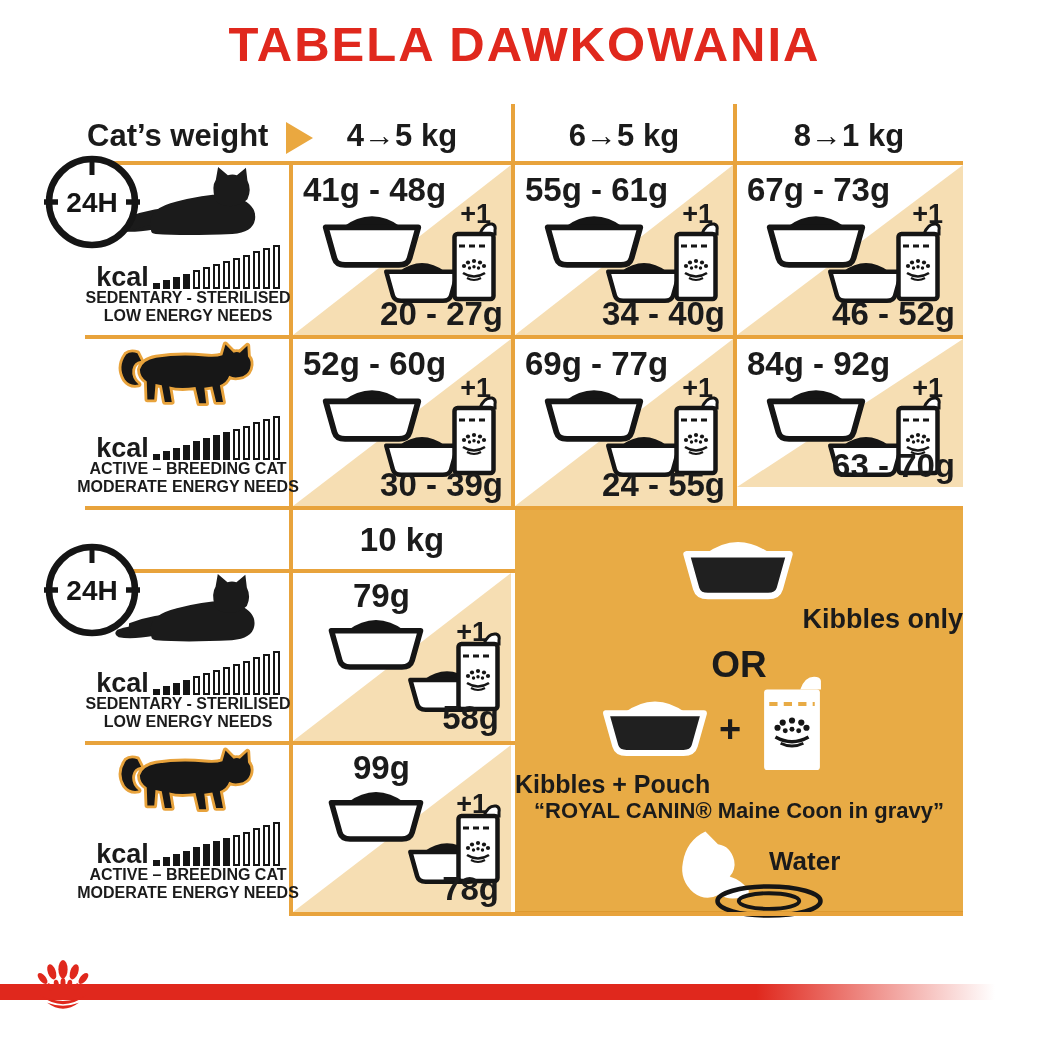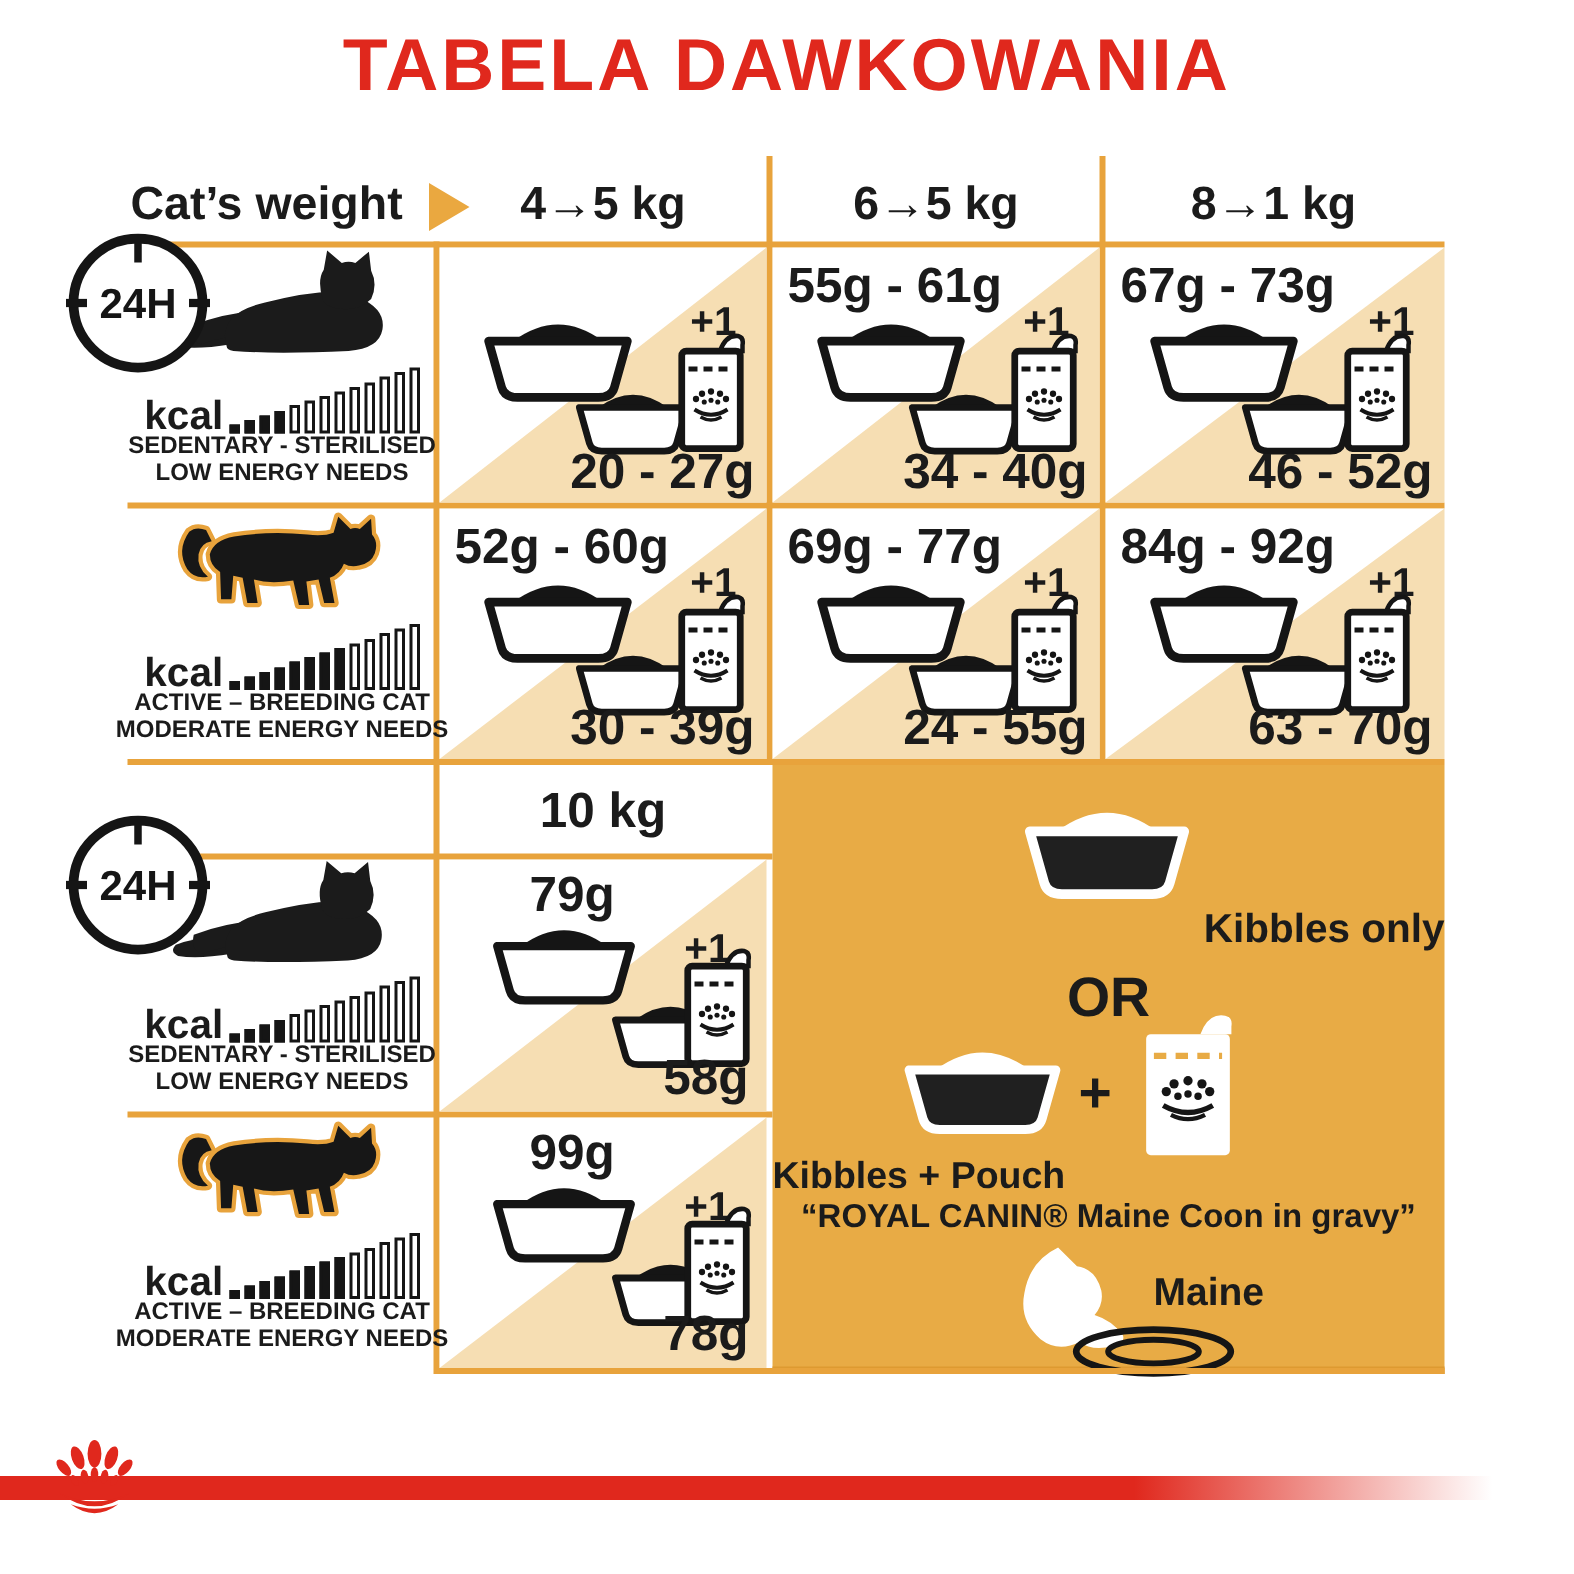--- a/index.html
+++ b/index.html
@@ -183,20 +183,21 @@
   <div class="gl" style="left:85px;top:506px;width:878px;height:4px;"></div>
   <div class="gl" style="left:85px;top:569px;width:430px;height:4px;"></div>
   <div class="gl" style="left:85px;top:741px;width:430px;height:4px;"></div>
   <div class="gl" style="left:291px;top:912px;width:672px;height:4px;z-index:3;"></div>
   <div class="gl" style="left:289px;top:161px;width:4px;height:755px;"></div>
   <div class="gl" style="left:511px;top:104px;width:4px;height:406px;"></div>
   <div class="gl" style="left:733px;top:104px;width:4px;height:406px;"></div>
 
   <div class="cell" style="left:293px;top:165px;width:218px;height:170px;">
     <div class="tri"></div>
+    <div class="v1">41g - 48g</div>
     <svg class="bowlB" viewBox="0 0 110 60">
         <use href="#bowl-b"></use>
       </svg>
     <div class="plus">+1</div>
     <svg class="bowlS" viewBox="0 0 110 60">
         <use href="#bowl-b"></use>
       </svg>
     <svg class="pouchS" viewBox="0 0 46 82">
         <use href="#pouch-b"></use>
       </svg>
@@ -256,21 +257,21 @@
       </svg>
     <div class="plus">+1</div>
     <svg class="bowlS" viewBox="0 0 110 60">
         <use href="#bowl-b"></use>
       </svg>
     <svg class="pouchS" viewBox="0 0 46 82">
         <use href="#pouch-b"></use>
       </svg>
     <div class="v2">24 - 55g</div>
   </div>
-  <div class="cell" style="left:737px;top:339px;width:226px;height:167px;">
+  <div class="cell" style="left:737px;top:339px;width:226px;height:148px;">
     <div class="tri"></div>
     <div class="v1">84g - 92g</div>
     <svg class="bowlB" viewBox="0 0 110 60">
         <use href="#bowl-b"></use>
       </svg>
     <div class="plus">+1</div>
     <svg class="bowlS" viewBox="0 0 110 60">
         <use href="#bowl-b"></use>
       </svg>
     <svg class="pouchS" viewBox="0 0 46 82">
@@ -443,21 +444,21 @@
       </svg>
     <div class="p-l1">Kibbles + Pouch</div>
     <div class="p-l2">“ROYAL CANIN® Maine Coon in gravy”</div>
     <svg class="p-cat" viewBox="0 0 100 100">
         <use href="#cat-drink"></use>
       </svg>
     <svg class="p-rip" viewBox="0 0 100 34">
       <ellipse cx="50" cy="17" rx="46" ry="13" fill="none" stroke="#151515" stroke-width="4"></ellipse>
       <ellipse cx="50" cy="17" rx="27" ry="7" fill="none" stroke="#151515" stroke-width="3.5"></ellipse>
     </svg>
-    <div class="p-water">Maine</div>
+    <div class="p-water">Water</div>
   </div>
 
   <div class="redband"></div>
   <svg class="crown" viewBox="0 0 100 92">
       <use href="#crown-sym"></use>
     </svg>
 
 </div>
 
 </body></html>

